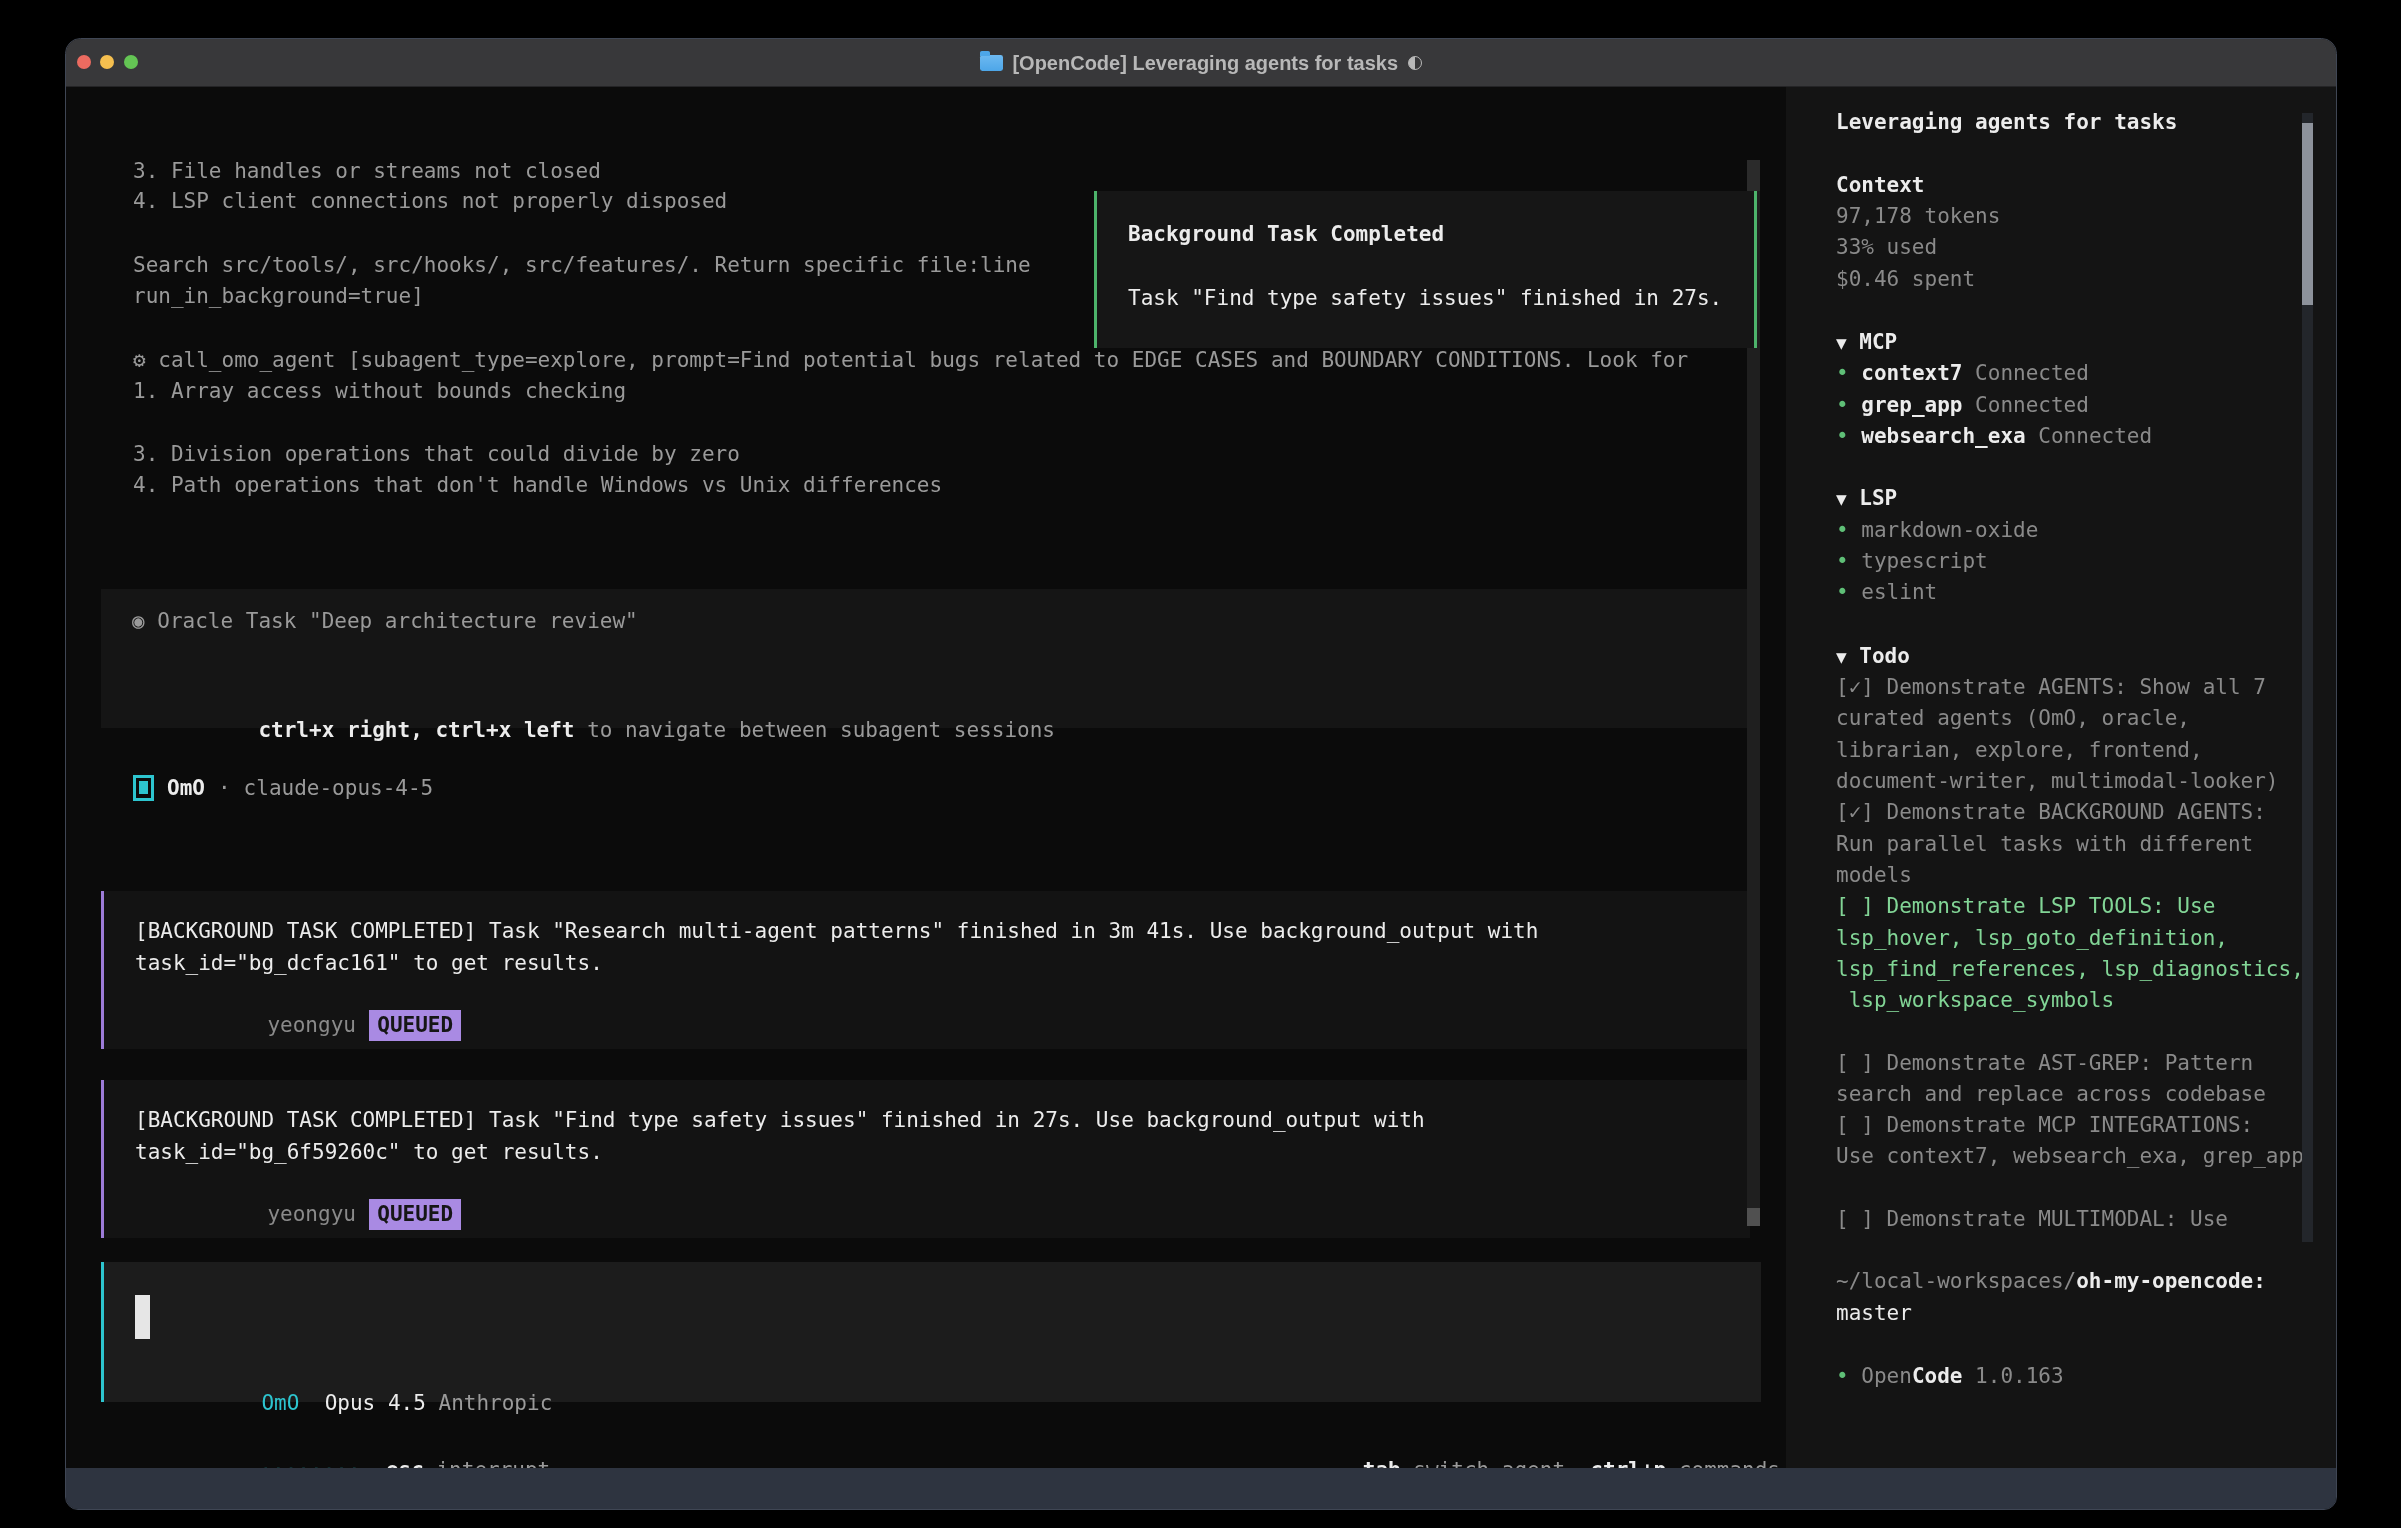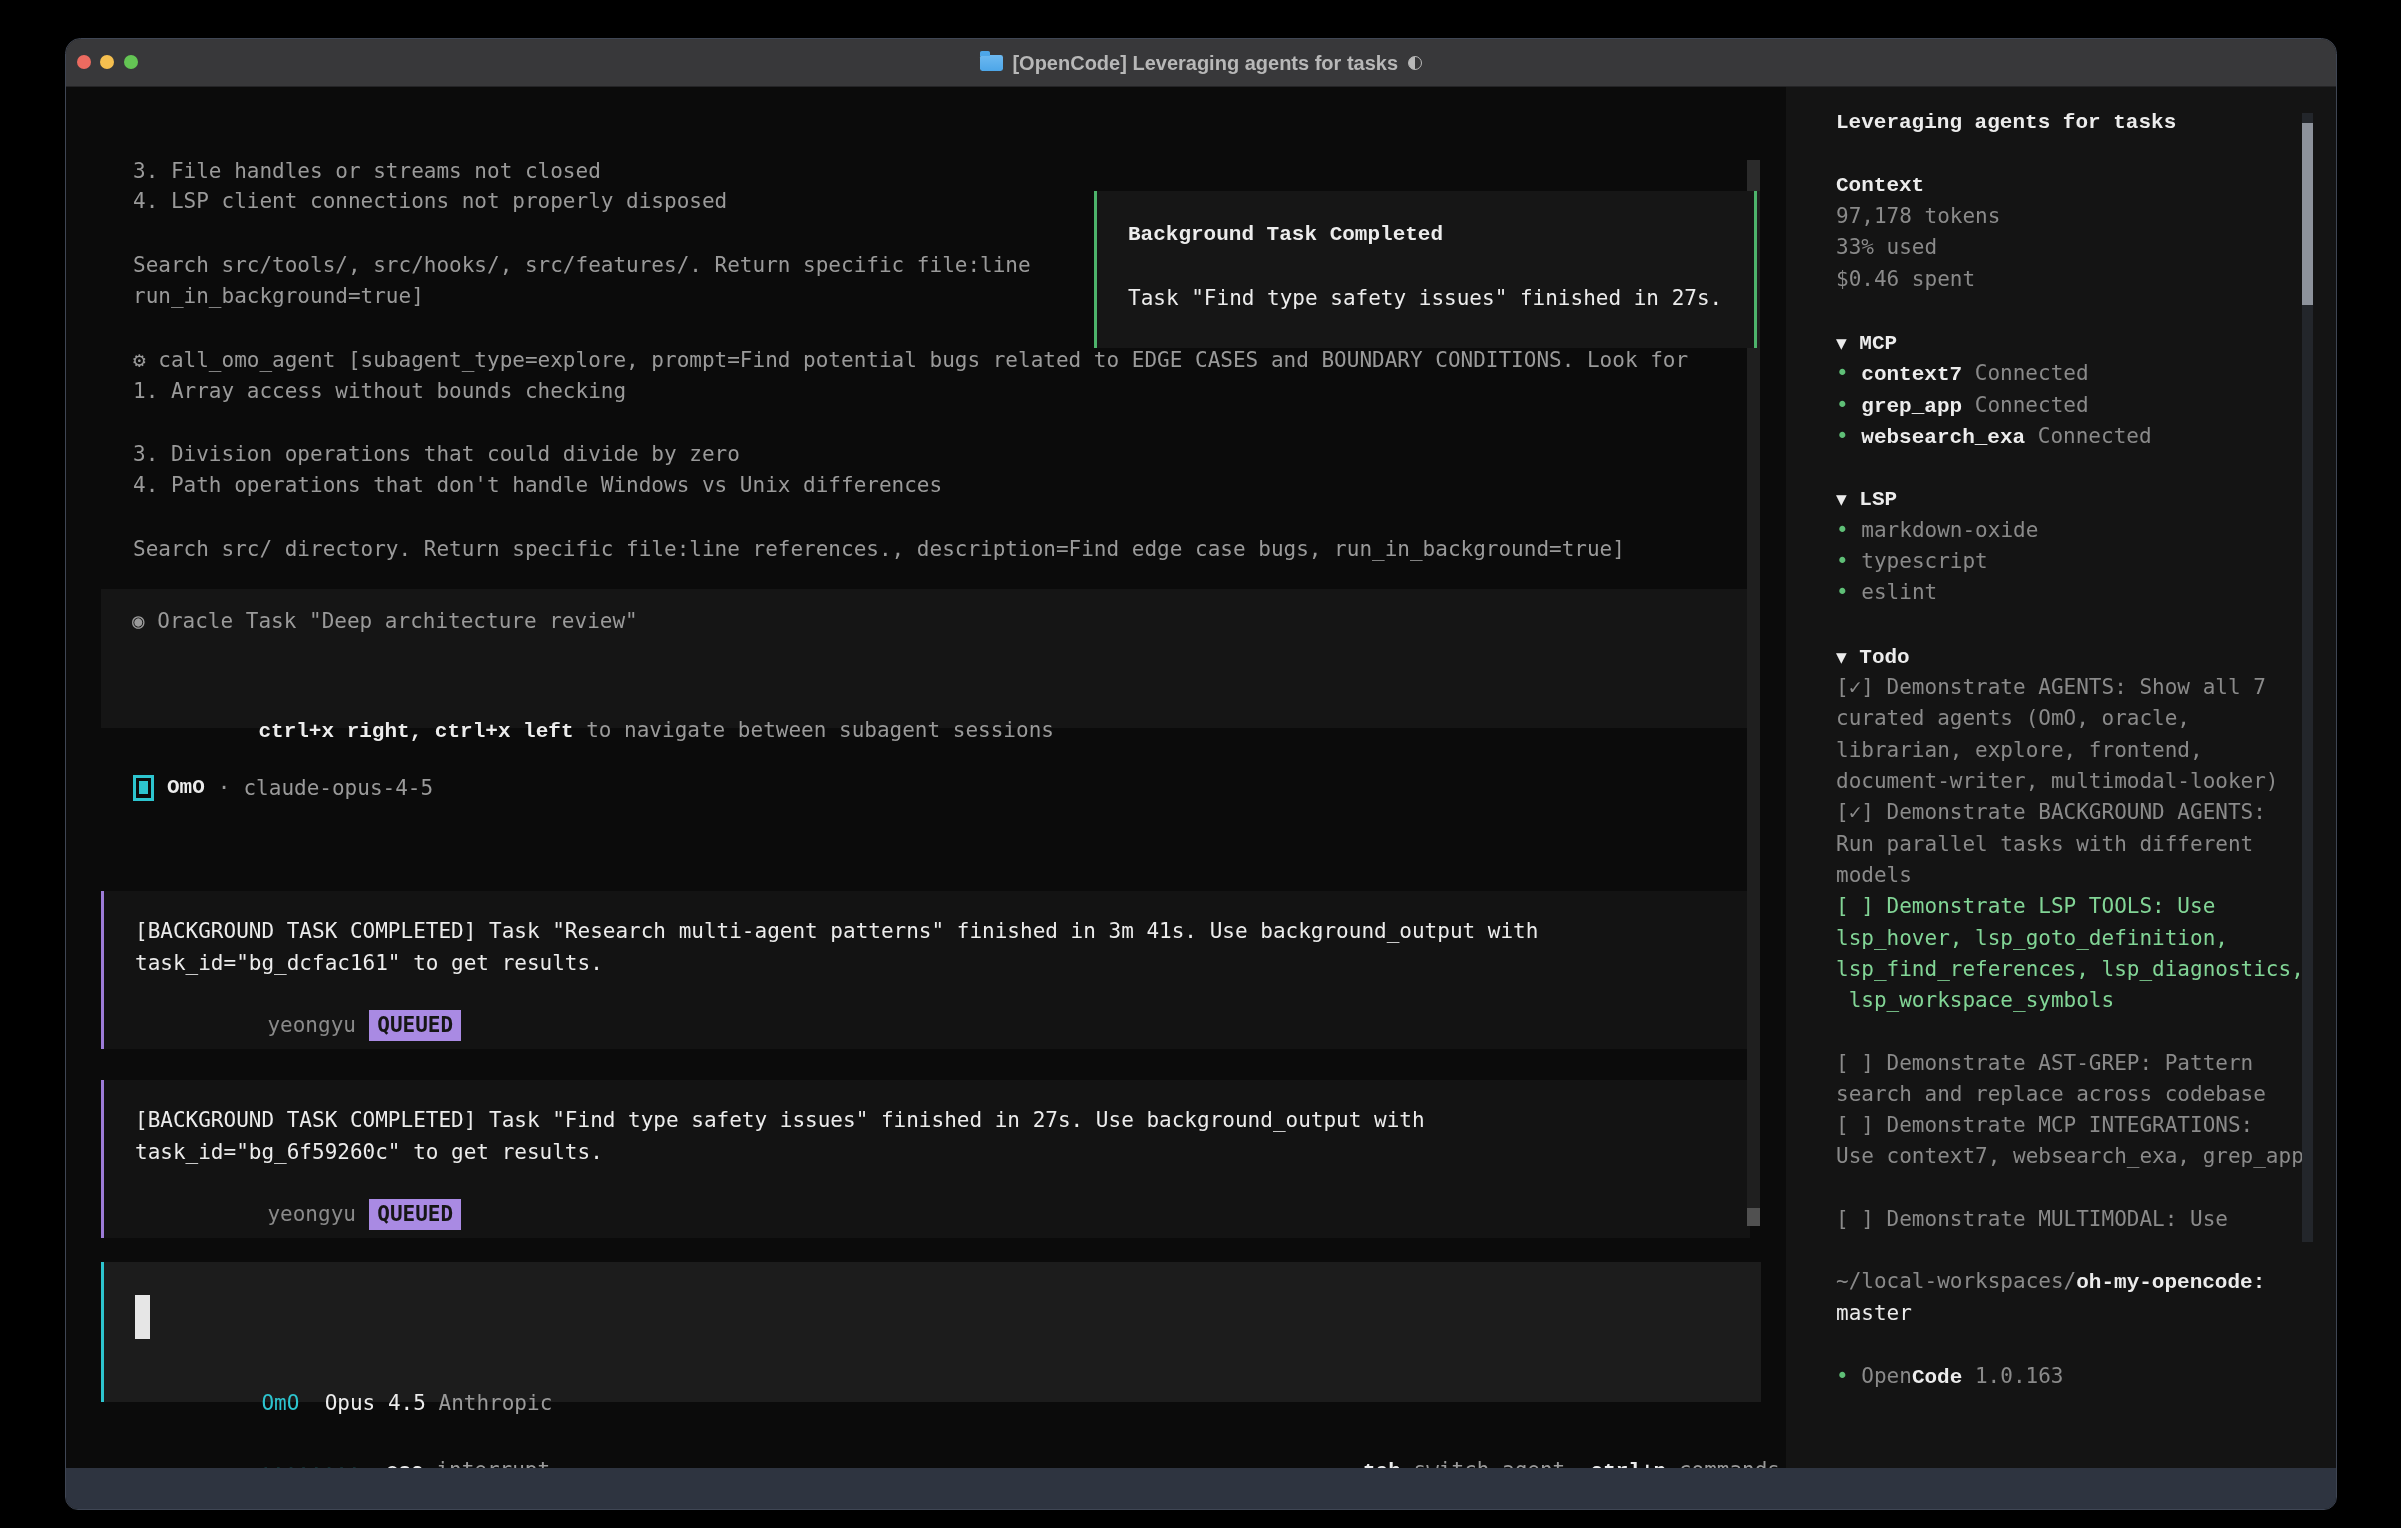--- a/index.html
+++ b/index.html
@@ -32,21 +32,21 @@
     font-family:"Liberation Sans",sans-serif;font-weight:bold;font-size:20px;color:var(--titlebar-text);}
   .folder{width:22.5px;height:16.5px;background:linear-gradient(180deg,#6db9f0,var(--folder-blue));border-radius:2.4px;position:relative;}
   .folder:before{content:"";position:absolute;left:0;top:-3.5px;width:9.5px;height:4.7px;background:var(--folder-blue);border-radius:1.8px 1.8px 0 0;}
   .moon{width:14px;height:14px;border-radius:50%;border:1.8px solid var(--titlebar-text);
     background:linear-gradient(90deg,var(--titlebar-text) 50%,transparent 50%);}
   
   .content{position:absolute;left:0;top:48px;width:100%;height:1381px;background:var(--main-bg);}
   .line{position:absolute;white-space:pre;line-height:31px;height:31px;}
   .tline{left:67px;color:var(--text-gray);}
   .bright{color:var(--text-bright);}
-  .b{font-weight:bold;font-family:Liberation Mono, monospace;}
+  .b{font-weight:bold;}
   
   .oracle-box{position:absolute;left:35px;top:502px;width:1649px;height:139px;background:var(--box-bg);}
   .oracle-box .line{left:31px;}
   
   .omo-header{position:absolute;left:67px;top:685px;height:31px;display:flex;align-items:center;gap:13px;}
   .omo-icon{width:21px;height:26px;border:3px solid var(--cyan);display:flex;align-items:center;justify-content:center;}
   .omo-icon i{display:block;width:9.5px;height:13px;background:var(--cyan);}
   
   .task-box{position:absolute;left:35px;width:1649px;height:158px;background:var(--taskbox-bg);
     border-left:3.5px solid var(--purple);}
@@ -107,21 +107,20 @@
     <div class="content">
 
       <div class="line tline" style="top:69px">3. File handles or streams not closed</div>
       <div class="line tline" style="top:99px">4. LSP client connections not properly disposed</div>
       <div class="line tline" style="top:163px">Search src/tools/, src/hooks/, src/features/. Return specific file:line</div>
       <div class="line tline" style="top:194px">run_in_background=true]</div>
       <div class="line tline" style="top:258px">⚙ call_omo_agent [subagent_type=explore, prompt=Find potential bugs related to EDGE CASES and BOUNDARY CONDITIONS. Look for</div>
       <div class="line tline" style="top:289px">1. Array access without bounds checking</div>
       <div class="line tline" style="top:352px">3. Division operations that could divide by zero</div>
       <div class="line tline" style="top:383px">4. Path operations that don't handle Windows vs Unix differences</div>
-      <div class="line tline" style="top:447px">Search src/ directory. Return specific file:line references., description=Find edge case bugs, run_in_background=true]</div>
 
       <div class="oracle-box">
         <div class="line" style="top:16.5px">◉ Oracle Task "Deep architecture review"</div>
         <div class="line" style="top:95px">
           <span class="bright b">ctrl+x right, ctrl+x left</span><span> to navigate between subagent sessions</span>
         </div>
       </div>
 
       <div class="omo-header">
         <span class="omo-icon">

